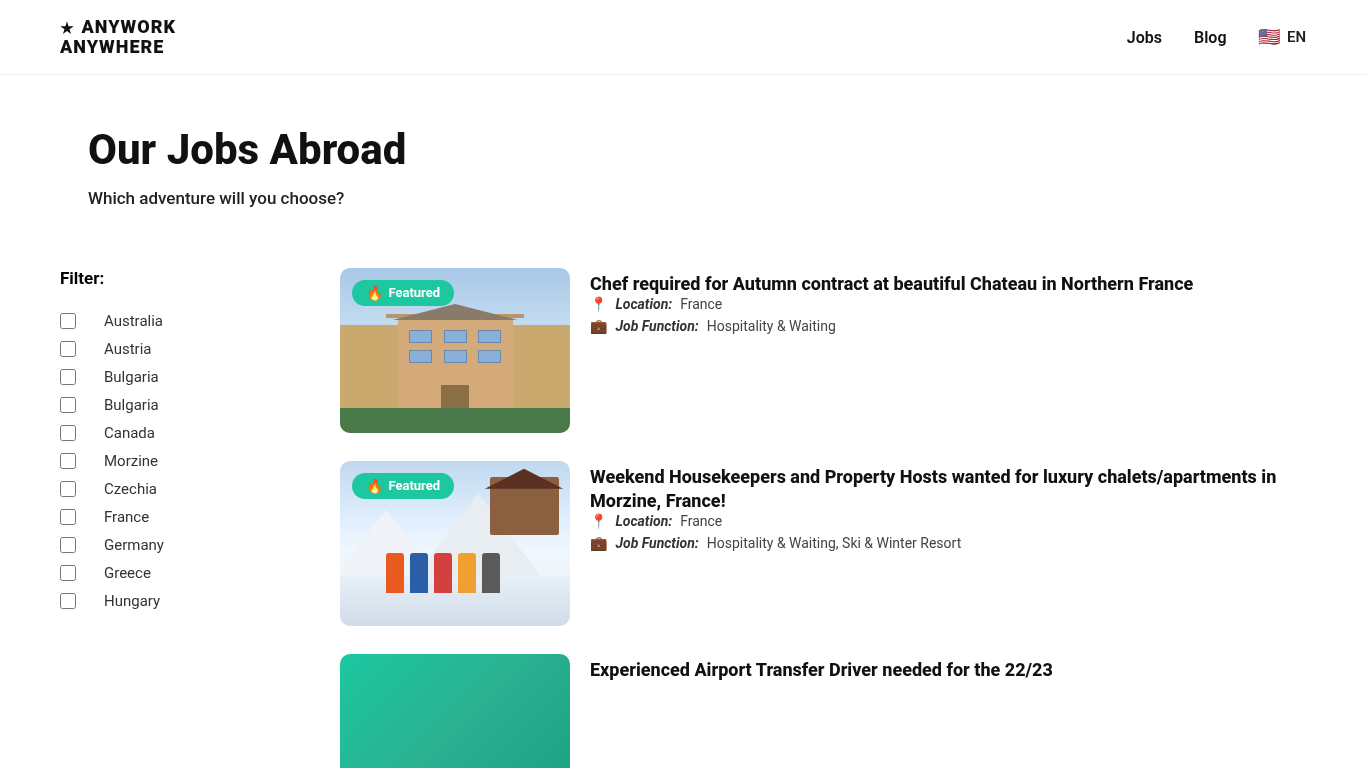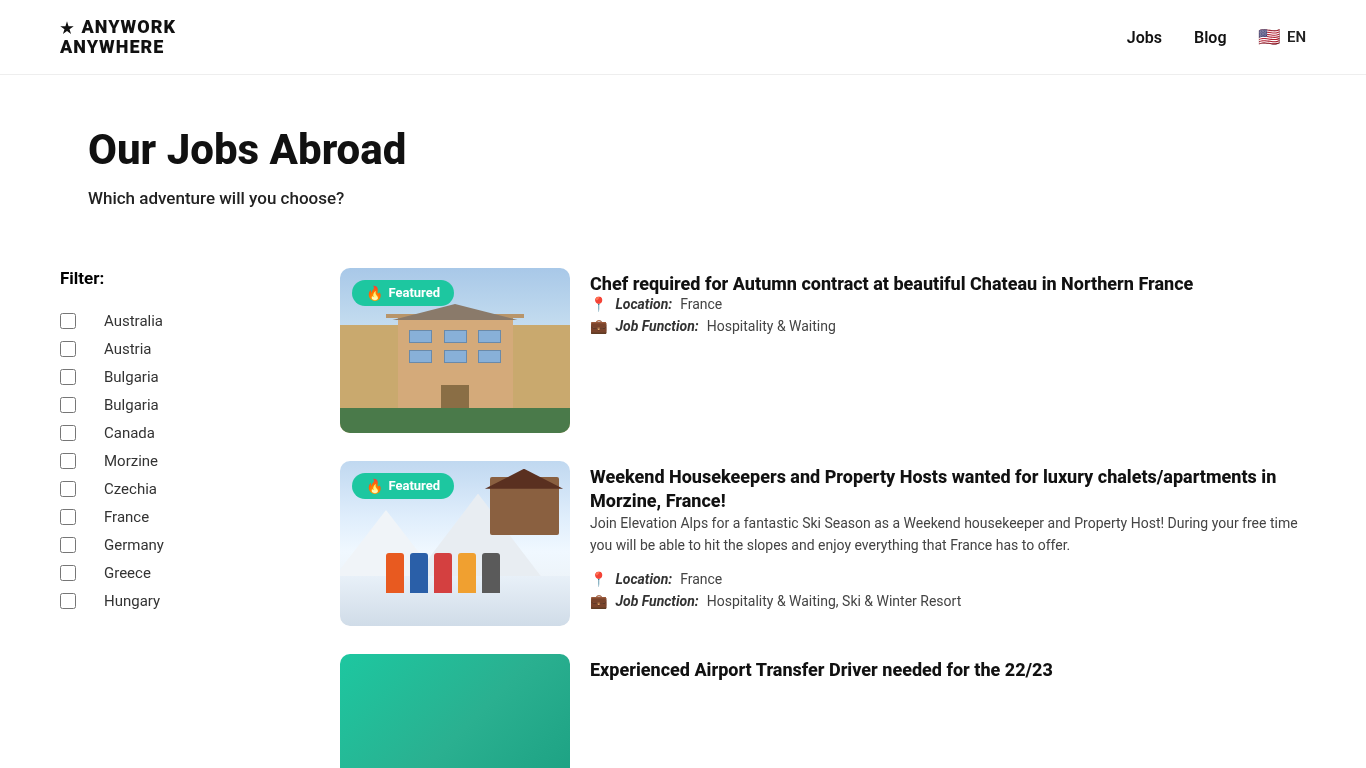--- a/index.html
+++ b/index.html
@@ -306,21 +306,20 @@
           <div style="position:absolute;top:10%;right:5%;width:30%;height:35%;background:#8a6040;border-radius:2px;"></div>
           <div style="position:absolute;top:5%;right:3%;width:34%;height:12%;background:#5a3020;clip-path:polygon(0 100%,50% 0,100% 100%);"></div>
         </div>
         <div class="featured-badge">
           <span class="fire-icon">🔥</span>
           <span>Featured</span>
         </div>
       </div>
       <div class="job-info">
         <a href="#" class="job-title">Weekend Housekeepers and Property Hosts wanted for luxury chalets/apartments in Morzine, France!</a>
-        <p class="job-desc">Join Elevation Alps for a fantastic Ski Season as a Weekend housekeeper and Property Host! During your free time you will be able to hit the slopes and enjoy everything that France has to offer.</p>
         <div class="job-meta">
           <div class="job-meta-item">
             <span class="meta-icon">📍</span>
             <span class="meta-label">Location:</span>
             <span class="meta-value">France</span>
           </div>
           <div class="job-meta-item">
             <span class="meta-icon">💼</span>
             <span class="meta-label">Job Function:</span>
             <span class="meta-value">Hospitality &amp; Waiting, Ski &amp; Winter Resort</span>

